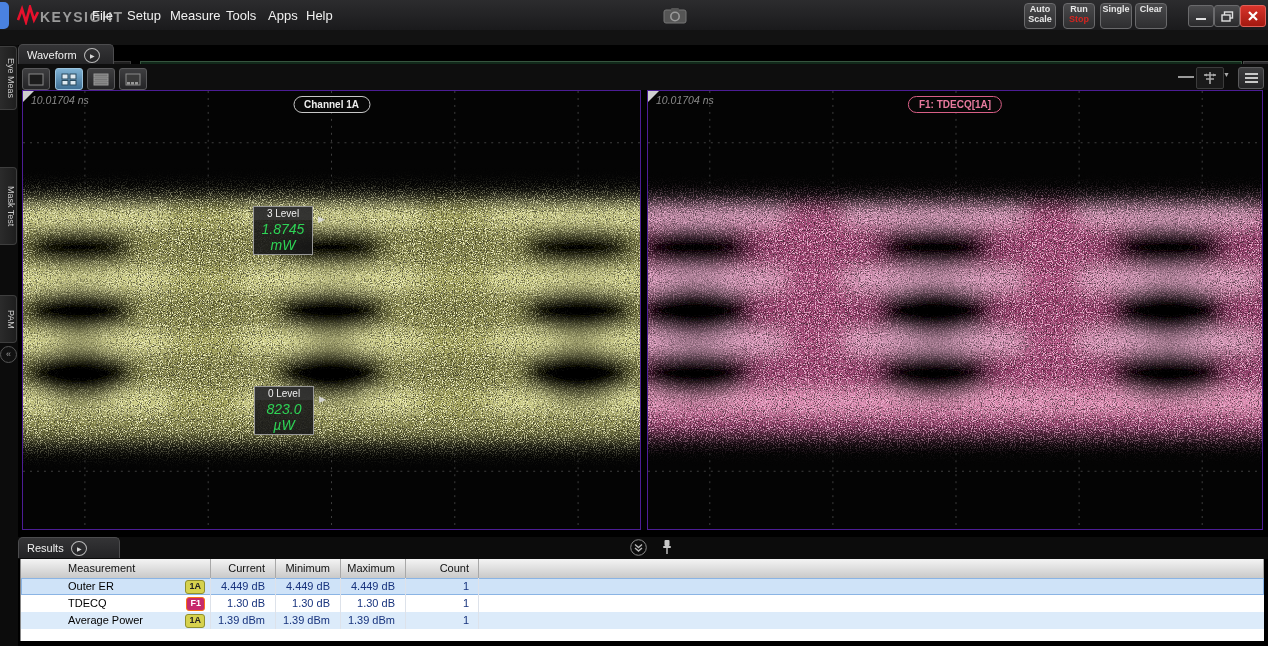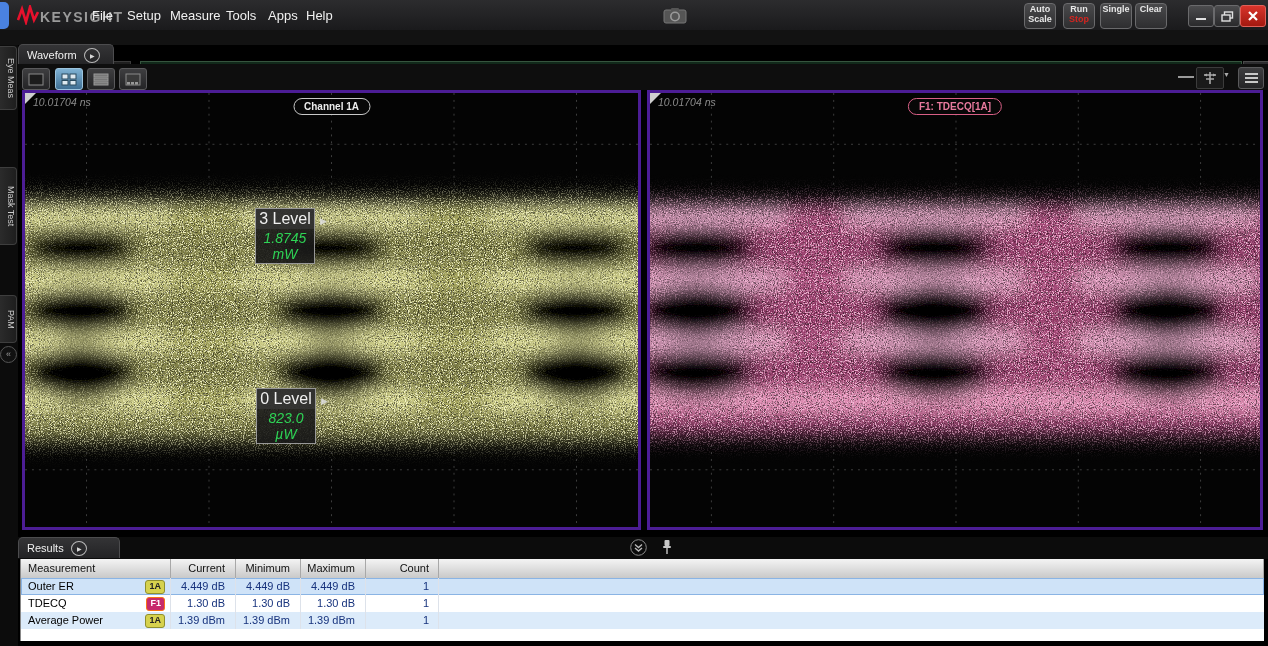--- a/index.html
+++ b/index.html
@@ -52,49 +52,49 @@
   #tb-dash{left:1178px;top:76px;width:16px;height:2px;background:#9a9a9a;}
   #marker-btn{left:1196px;top:67px;width:26px;height:20px;display:flex;align-items:center;justify-content:center;
     background:#1a1a1a;border:1px solid #3c3c3c;border-radius:2px;}
   #marker-drop{left:1223px;top:71px;color:#aaa;font-size:7px;}
   #hamburger{left:1238px;top:67px;width:24px;height:20px;background:linear-gradient(#3e3e40,#242426);
     border:1px solid #5a5a5c;border-radius:3px;display:flex;flex-direction:column;gap:2px;
     align-items:center;justify-content:center;}
   #hamburger i{display:block;width:13px;height:2px;background:#c8c8c8;}
 
   
-  .panel{top:90px;height:440px;background:#0f172a;border:3px solid #4c1d95;box-sizing:border-box;}
+  .panel{top:90px;height:440px;background:#0f172a;border:1px solid #4c1d95;box-sizing:border-box;}
   #panel-left{left:22px;width:619px;}
   #panel-right{left:647px;width:616px;}
   .panel svg.eye{position:absolute;left:0;top:0;width:100%;height:100%;}
   .timebase{left:8px;top:3px;font-size:10.5px;font-style:italic;color:#8a8a8a;}
   .pbadge{top:5px;left:50%;transform:translateX(-50%);padding:2px 10px;border-radius:9px;
     background:rgba(8,8,8,.85);font-size:10px;font-weight:bold;white-space:nowrap;}
   .pbadge.yellow{border:1px solid #c8c8c8;color:#ececec;}
   .pbadge.pink{border:1px solid #d85f86;color:#e87a9e;}
   .corner{left:0;top:0;}
 
   .ann{width:58px;border:1px solid #989898;background:rgba(24,24,24,.9);text-align:center;}
-  .ann .t{font-size:16px;color:#f0f0f0;background:rgba(60,60,60,.6);padding:1px 0;}
+  .ann .t{font-size:10px;color:#f0f0f0;background:rgba(60,60,60,.6);padding:1px 0;}
   .ann .v{font-size:14px;font-style:italic;color:#2ed455;padding:1px 0;}
   .ann .arr{position:absolute;right:-13px;top:7px;color:#e0e0e0;font-size:9px;opacity:.85;}
 
   
   #resultsbar{left:18px;top:537px;width:1250px;height:22px;background:#0c0c0c;}
   #results-tab{left:18px;top:537px;width:84px;}
   #dbl-chevron{left:630px;top:539px;}
   #pin{left:661px;top:539px;}
 
   #rtable{left:20px;top:559px;width:1243px;height:82px;background:#ffffff;border-left:1px solid #888;
     font-size:11px;color:#000;}
   .trow{display:flex;height:17px;line-height:17px;}
   #thead{height:19px;line-height:19px;background:linear-gradient(#f4f4f4,#c9c9c9);color:#111;}
   #thead .c{border-right:1px solid #a8a8a8;}
   .c{box-sizing:border-box;}
-  .c.name{width:150px;padding:0 5px 0 7px;display:flex;align-items:center;justify-content:space-between;}
+  .c.name{width:150px;padding:0 5px 0 7px;display:flex;align-items:center;justify-content:space-between;margin-left:40px;}
   .c.num{width:65px;text-align:right;padding-right:10px;}
   .c.cnt{width:73px;text-align:right;padding-right:9px;}
   .c.fill{flex:1;}
   .trow.data .c{border-right:1px solid #dde2ea;}
   .trow.data .c.fill{border-right:none;}
   .trow.data .num,.trow.data .cnt{color:#17337d;}
   .row-sel{background:#cfe3f8;box-shadow:inset 0 0 0 1px #8ab4e4;}
   .row-plain{background:#ffffff;}
   .row-alt{background:#dcebfa;}
   .badge{font-size:9px;font-weight:bold;border-radius:3px;padding:0 3px;line-height:11px;height:12px;

